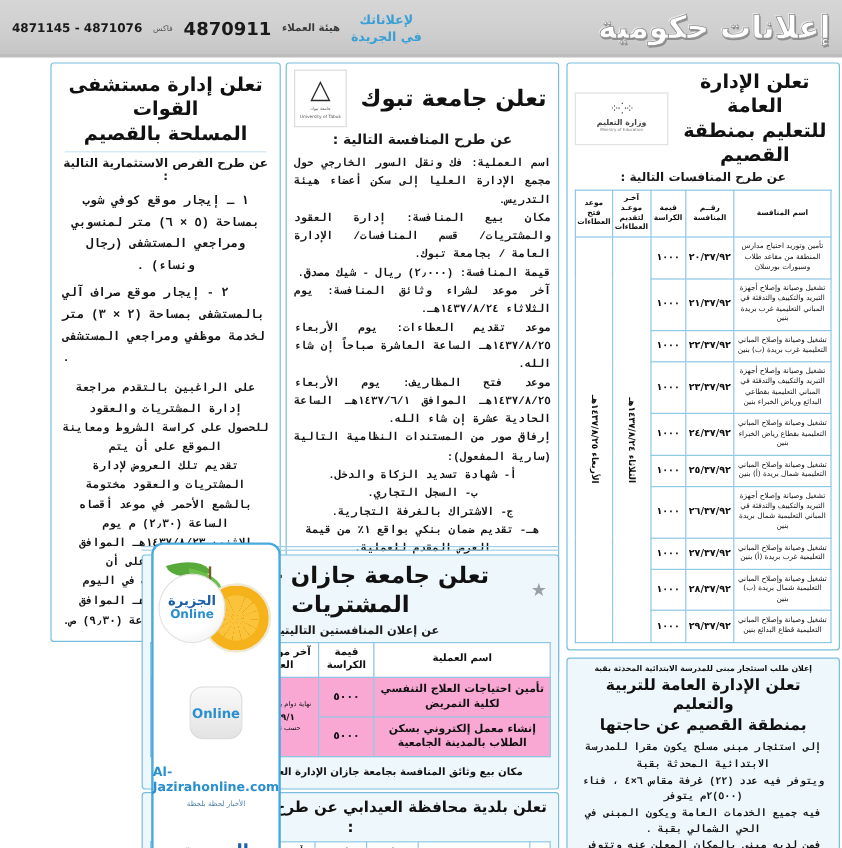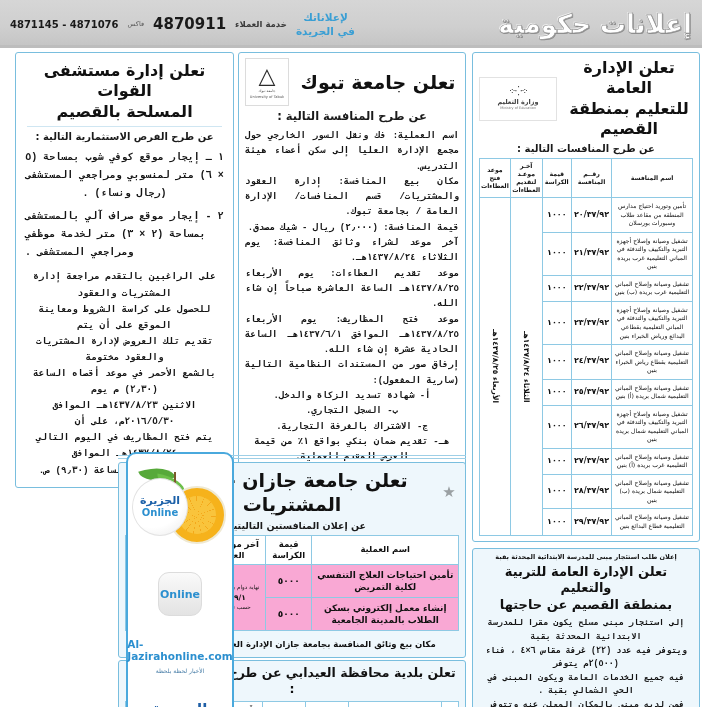--- a/index.html
+++ b/index.html
@@ -38,21 +38,21 @@
   .mast-num { color: #1a1a1a; font-size: 15px; font-weight: bold; }
   .mast-fax { color: #5a5a5a; font-size: 6.5px; }
   .mast-nums { color: #1a1a1a; font-size: 10px; font-weight: bold; direction: ltr; }
 
   
   .page { position: relative; width: 702px; height: 659px; background: #fff; }
 
   .col { position: absolute; }
   .col-right { right: 2px; top: 4px; width: 228px; }
   .col-mid   { right: 236px; top: 4px; width: 228px; }
-  .col-left  { right: 468px; top: 4px; width: 219px; }
+  .col-left  { right: 468px; top: 4px; width: 192px; }
 
   .box {
     border: 1px solid #79bede;
     background: #ffffff;
     border-radius: 3px;
     padding: 5px 6px;
     margin-bottom: 6px;
   }
   .box.shaded { background: #eef7fc; }
 
@@ -168,21 +168,21 @@
 </head>
 <body>
 
 <div class="masthead">
   <div class="mast-title">إعلانات حكومية</div>
   <div class="mast-left">
     <div class="mast-blue">
       <span>لإعلاناتك</span><br>
       <span>في الجريدة</span>
     </div>
-    <div class="mast-serv">خدمة العملاء</div>
+    <div class="mast-serv">هيئة العملاء</div>
     <div class="mast-num">4870911</div>
     <div class="mast-fax">فاكس</div>
     <div class="mast-nums">4871145 - 4871076</div>
   </div>
 </div>
 
 <div class="page">
 
   <div class="col col-right">
 

